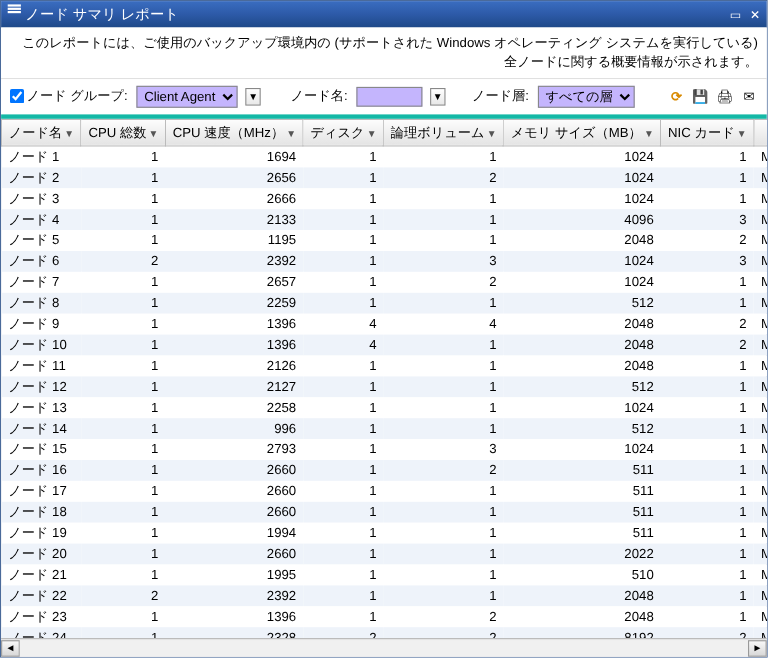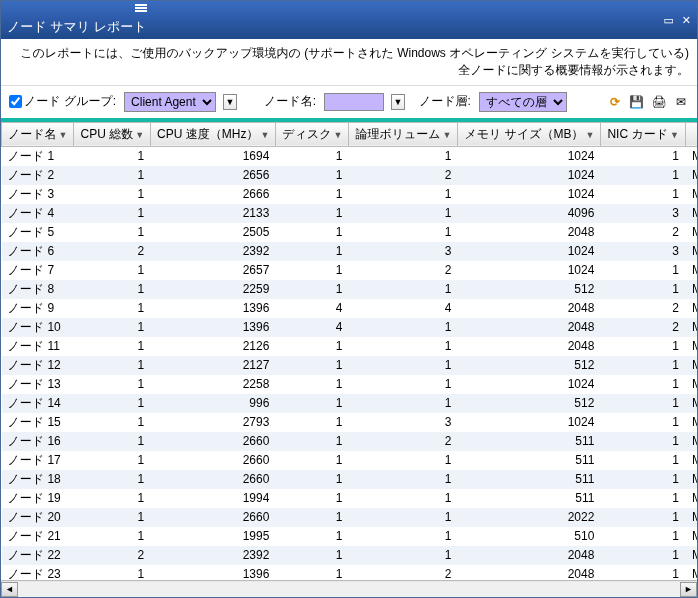--- a/index.html
+++ b/index.html
@@ -1,19 +1,19 @@
 <!DOCTYPE html>
 <html><head>
 <meta charset="utf-8">
 <style>
 * { box-sizing: border-box; margin: 0; padding: 0; }
 body { font-family: "MS PGothic", Arial, sans-serif; font-size: 12px; background: #fff; }
 .window { width: 698px; height: 598px; border: 1px solid #4a6a9a; display: flex; flex-direction: column; }
 .titlebar { background: linear-gradient(to bottom, #3a6dc0 0%, #2d5aa8 50%, #1e4988 100%); color: #fff; padding: 3px 6px; display: flex; align-items: center; justify-content: space-between; font-size: 13px; }
-.titlebar-left { display: flex; align-items: flex-end; gap: 4px; flex-direction: column; }
+.titlebar-left { display: flex; align-items: flex-start; gap: 4px; }
 .titlebar-icon { width: 12px; height: 10px; display: inline-flex; flex-direction: column; gap: 1px; }
 .titlebar-icon span { height: 2px; background: #fff; }
 .titlebar-right { display: flex; gap: 8px; }
 .titlebar-btn { color: #fff; cursor: pointer; font-size: 11px; }
 .desc { padding: 6px 8px; background: #fff; border-bottom: 1px solid #ddd; font-size: 12px; line-height: 1.4; text-align: right; }
 .filterbar { padding: 6px 8px; background: #fff; border-bottom: 4px solid #14b8a6; display: flex; align-items: center; gap: 8px; font-size: 12px; }
 .filterbar label { display: flex; align-items: center; gap: 2px; }
 .filterbar select, .filterbar input[type=text] { font-size: 12px; border: 1px solid #888; background: #c4b5fd; padding: 1px 2px; }
 .filterbar input[type=text] { width: 60px; }
 .filterbar .spacer { flex: 1; }
@@ -59,21 +59,21 @@
       <input type="checkbox" checked="" style="">
       <span>ノード グループ:</span>
     </label>
     <select><option>Client Agent</option></select>
     <span class="dd">▼</span>
 
     <span style="margin-left:19px;">ノード名:</span>
     <input type="text" value="" style="">
     <span class="dd">▼</span>
 
-    <span style="margin-left:6px;">ノード層:</span>
+    <span style="margin-left:16px;">ノード層:</span>
     <select><option>すべての層</option></select>
 
     <span class="spacer"></span>
     <div class="toolbar-icons">
       <span class="ti" style="color:#d98a00;font-weight:bold;">⟳</span>
       <span class="ti">💾</span>
       <span class="ti">🖨</span>
       <span class="ti">✉</span>
     </div>
   </div>
@@ -129,21 +129,21 @@
             <td class="num">2133</td>
             <td class="num">1</td>
             <td class="num">1</td>
             <td class="num">4096</td>
             <td class="num">3</td>
             <td>Microsoft® W</td>
           </tr>
           <tr>
             <td>ノード 5</td>
             <td class="num">1</td>
-            <td class="num">2505</td>
+            <td class="num">1195</td>
             <td class="num">1</td>
             <td class="num">1</td>
             <td class="num">2048</td>
             <td class="num">2</td>
             <td>Microsoft(R) V</td>
           </tr>
           <tr>
             <td>ノード 6</td>
             <td class="num">2</td>
             <td class="num">2392</td>

